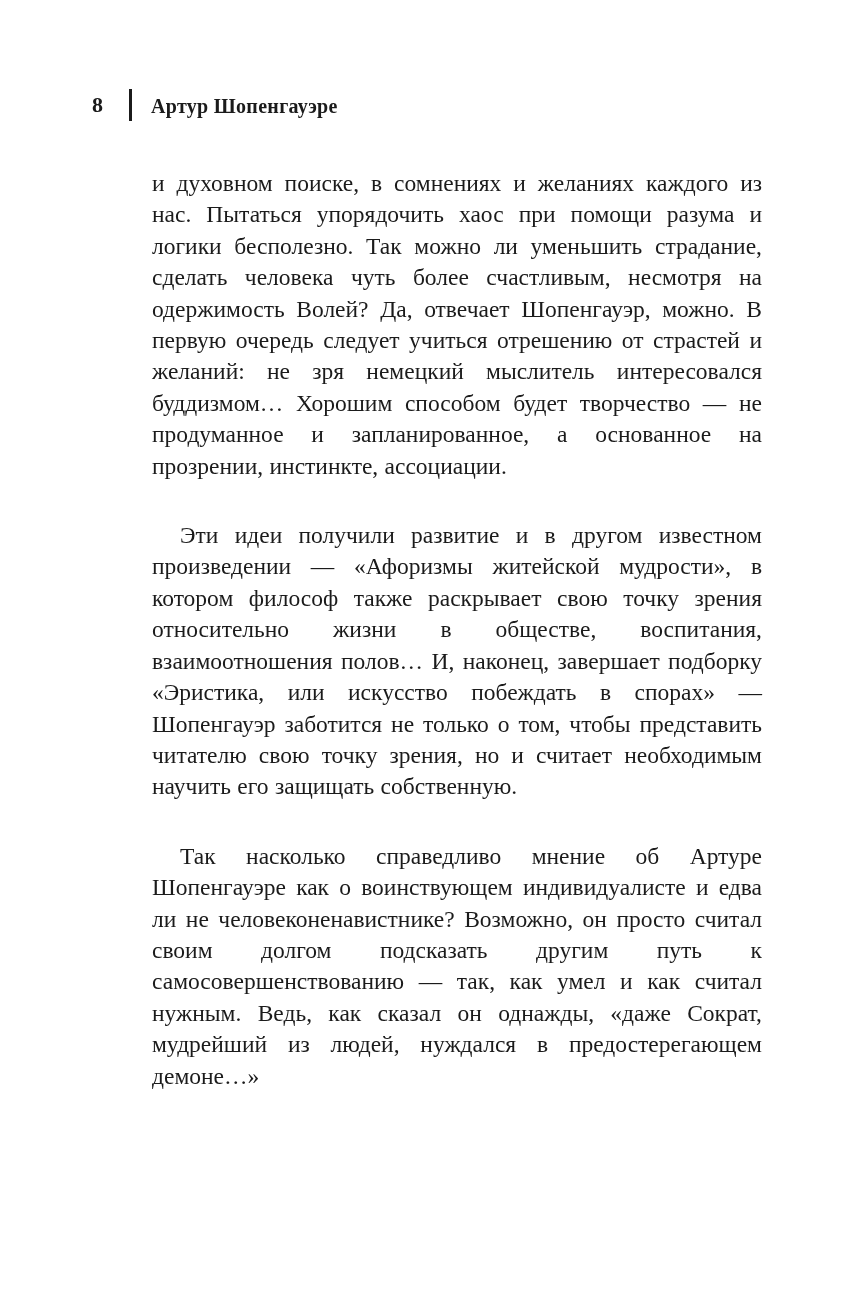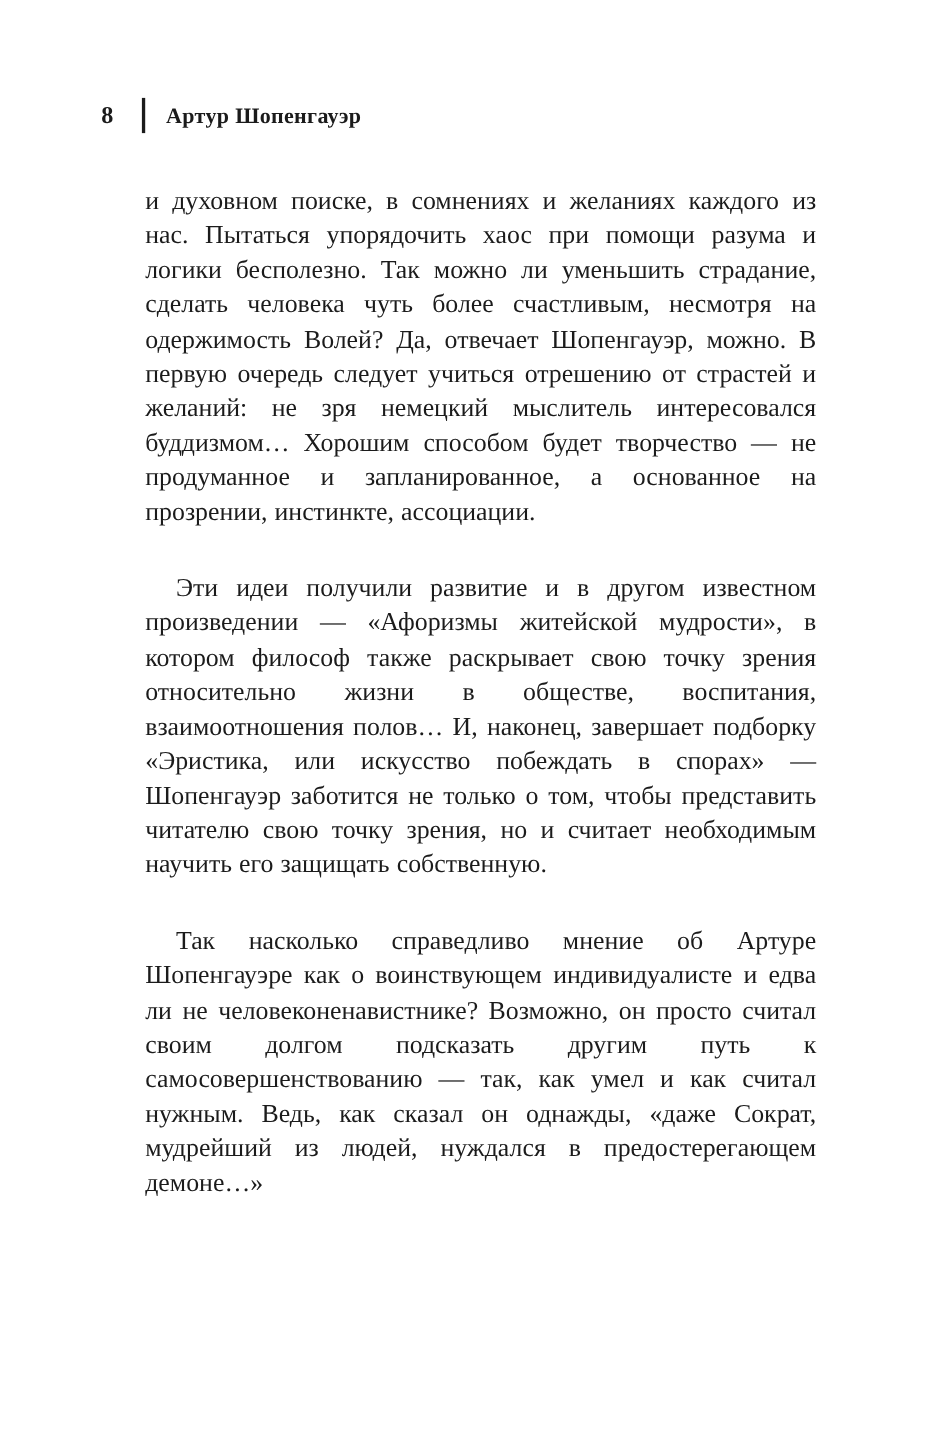--- a/index.html
+++ b/index.html
@@ -44,21 +44,21 @@
     .running-title {
       font-size: 20px;
       font-weight: bold;
       letter-spacing: 0.3px;
       line-height: 1;
       padding-top: 2px;
     }
     .body-text {
       position: absolute;
       top: 168px;
-      left: 132px;
+      left: 152px;
       width: 610px;
     }
     .body-text p {
       margin: 0;
       font-size: 23.5px;
       line-height: 31.4px;
       text-align: justify;
       hyphens: auto;
       -webkit-hyphens: auto;
       word-spacing: 0.5px;
@@ -69,21 +69,21 @@
     }
   </style>
 </head>
 <body>
 
 <div class="page">
 
   <div class="running-header">
     <span class="page-number">8</span>
     <span class="header-divider"></span>
-    <span class="running-title">Артур Шопенгауэр</span>
+    <span class="running-title">Артур Шопенгауэре</span>
   </div>
 
   <div class="body-text">
     <p class="no-indent">и духовном поиске, в сомнениях и желаниях каждого из нас. Пытаться упорядочить хаос при помощи разума и логики бесполезно. Так можно ли уменьшить страдание, сделать человека чуть более счастливым, несмотря на одержимость Волей? Да, отвечает Шопенгауэр, можно. В первую очередь следует учиться отрешению от страстей и желаний: не зря немецкий мыслитель интересовался буддизмом… Хорошим способом будет творчество — не продуманное и запланированное, а основанное на прозрении, инстинкте, ассоциации.</p>
     <p class="indent">Эти идеи получили развитие и в другом известном произведении — «Афоризмы житейской мудрости», в котором философ также раскрывает свою точку зрения относительно жизни в обществе, воспитания, взаимоотношения полов… И, наконец, завершает подборку «Эристика, или искусство побеждать в спорах» — Шопенгауэр заботится не только о том, чтобы представить читателю свою точку зрения, но и считает необходимым научить его защищать собственную.</p>
     <p class="indent">Так насколько справедливо мнение об Артуре Шопенгауэре как о воинствующем индивидуалисте и едва ли не человеконенавистнике? Возможно, он просто считал своим долгом подсказать другим путь к самосовершенствованию — так, как умел и как считал нужным. Ведь, как сказал он однажды, «даже Сократ, мудрейший из людей, нуждался в предостерегающем демоне…»</p>
   </div>
 
 </div>
 

